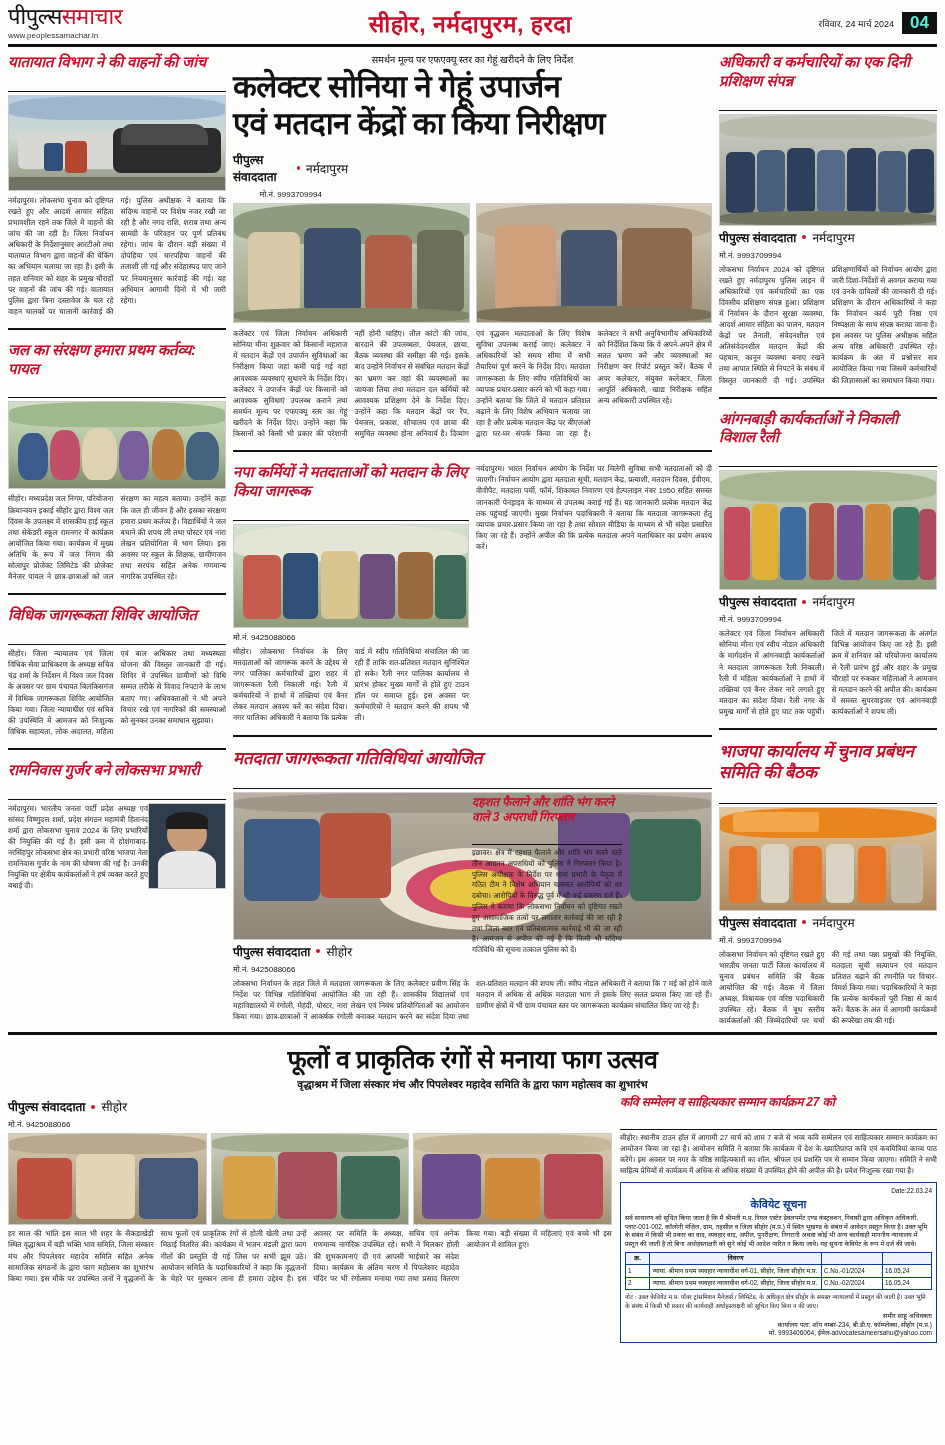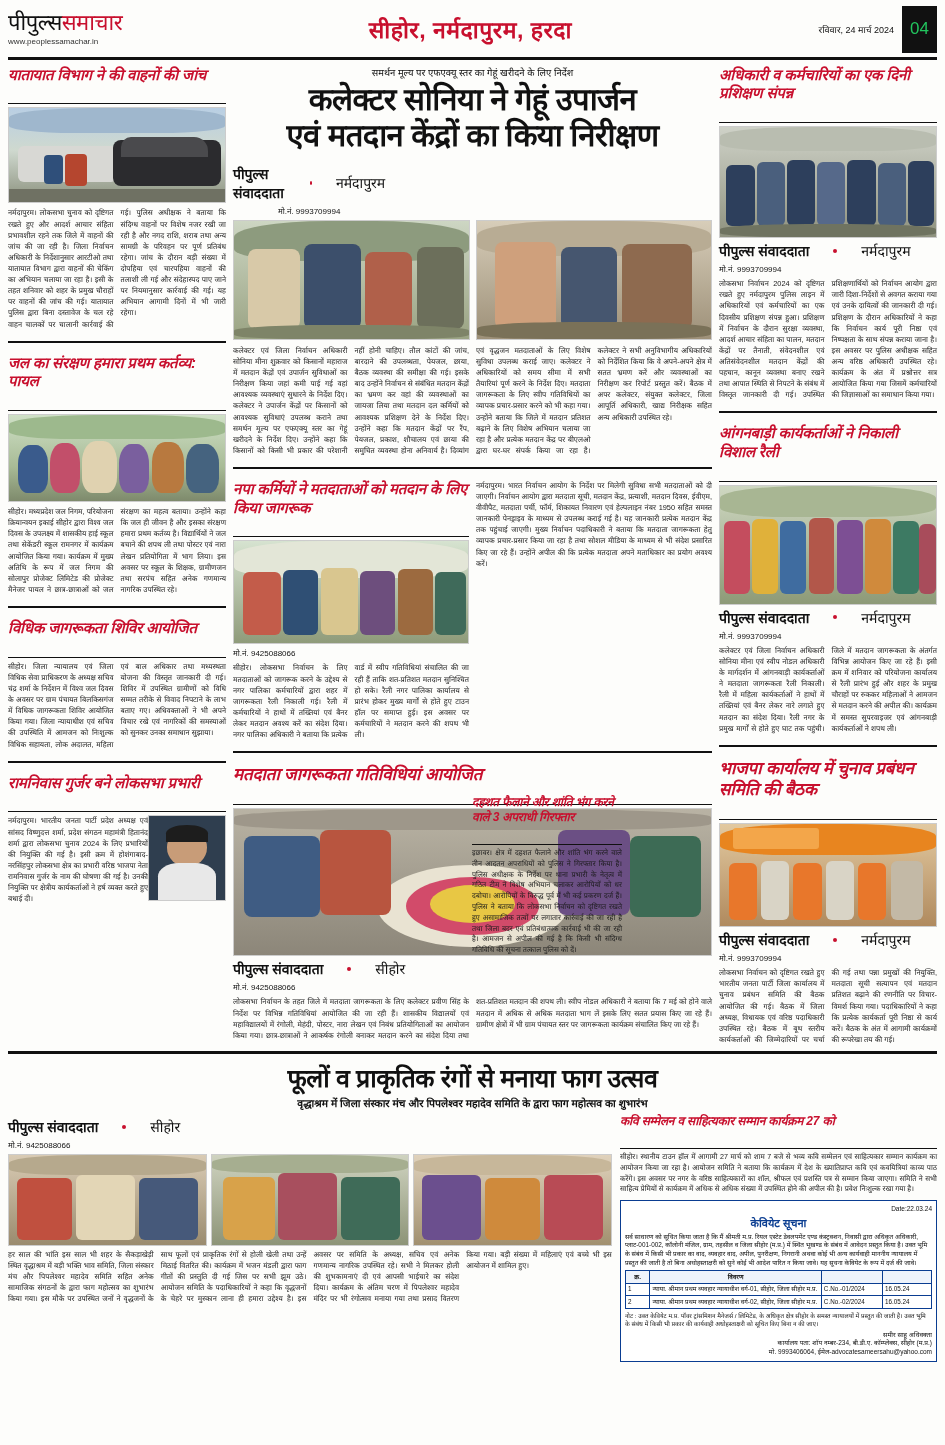--- a/index.html
+++ b/index.html
@@ -32,22 +32,22 @@
     color:#111;
   }
   .mast-logo .red { color:#c8102e; }
   .mast-url { font-size:8px; color:#333; margin-top:3px; }
   .mast-center {
     font-size: 23px; font-weight: bold; color:#c8102e; letter-spacing:0.5px;
   }
   .mast-right { display:flex; align-items:center; gap:8px; }
   .mast-date { font-size:9px; color:#111; }
   .mast-pageno {
-    background:#111; color:#22c55e; font-size:17px; font-weight:normal;
-    padding:14px 8px; line-height:1.1;
+    background:#111; color:#5eead4; font-size:17px; font-weight:bold;
+    padding:2px 8px; line-height:1.1;
   }
 
   
   .grid {
     display:grid;
     grid-template-columns: 218px 1fr 218px;
     gap: 7px;
     margin-top:6px;
   }
   .col { display:flex; flex-direction:column; gap:7px; }
@@ -57,26 +57,26 @@
     font-size: 15px; font-weight:bold; margin:0 0 3px 0; line-height:1.25;
     color:#111; letter-spacing:-0.2px;
   }
   h2.hl.red { color:#c8102e; }
   .hl-underline { border-bottom:1.5px solid #111; padding-bottom:19px; margin-bottom:4px;font-style:italic; }
 
   .kicker { font-size:9.5px; text-align:center; color:#111; margin:0 0 3px 0; }
 
   .mega-hl {
     font-size: 31px; font-weight:bold; line-height:1.18; color:#111;
-    text-align:center; margin:2px 0 6px 0; letter-spacing:-0.6px;
+    margin:2px 0 6px 0; letter-spacing:-0.6px;
   }
 
   .byline {
-    display:flex; align-items:center; justify-content:center; gap:24px;
-    font-size:14px; color:#111; margin:3px 0;
+    display:flex; align-items:center; justify-content:center; gap:6px;
+    font-size:12px; color:#111; margin:3px 0;
   }
   .byline .dot { width:4px;height:4px;border-radius:50%;background:#c8102e;display:inline-block; }
   .byline b { font-weight:bold; }
   .mob { font-size:8px; text-align:center; margin:1px 0 4px 0; }
 
   
   .body { font-size:7.4px; line-height:1.5; text-align:justify; color:#1a1a1a; hyphens:auto; }
   .cols2 { column-count:2; column-gap:7px; }
   .cols4 { column-count:4; column-gap:7px; }
 

